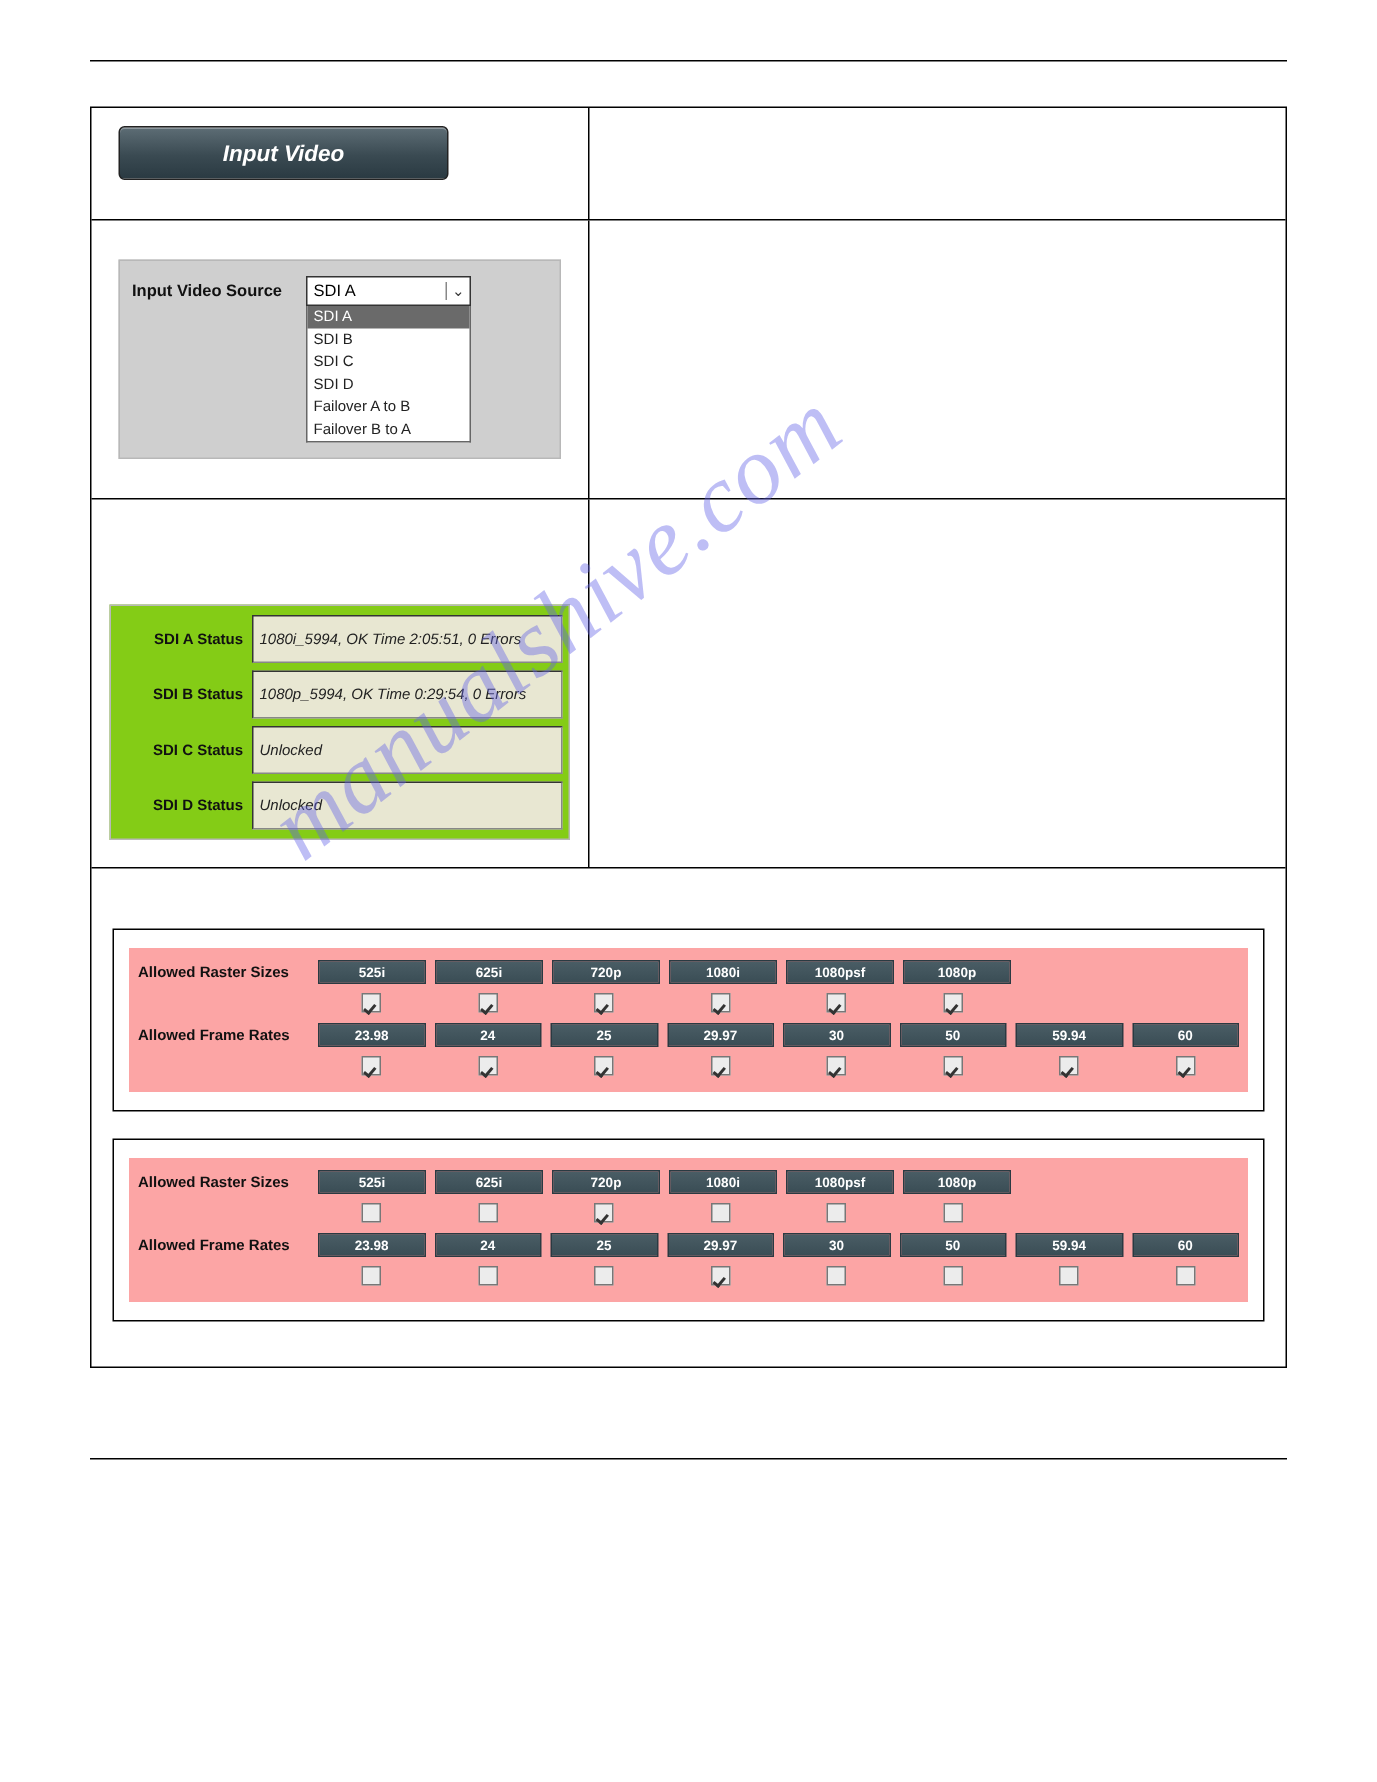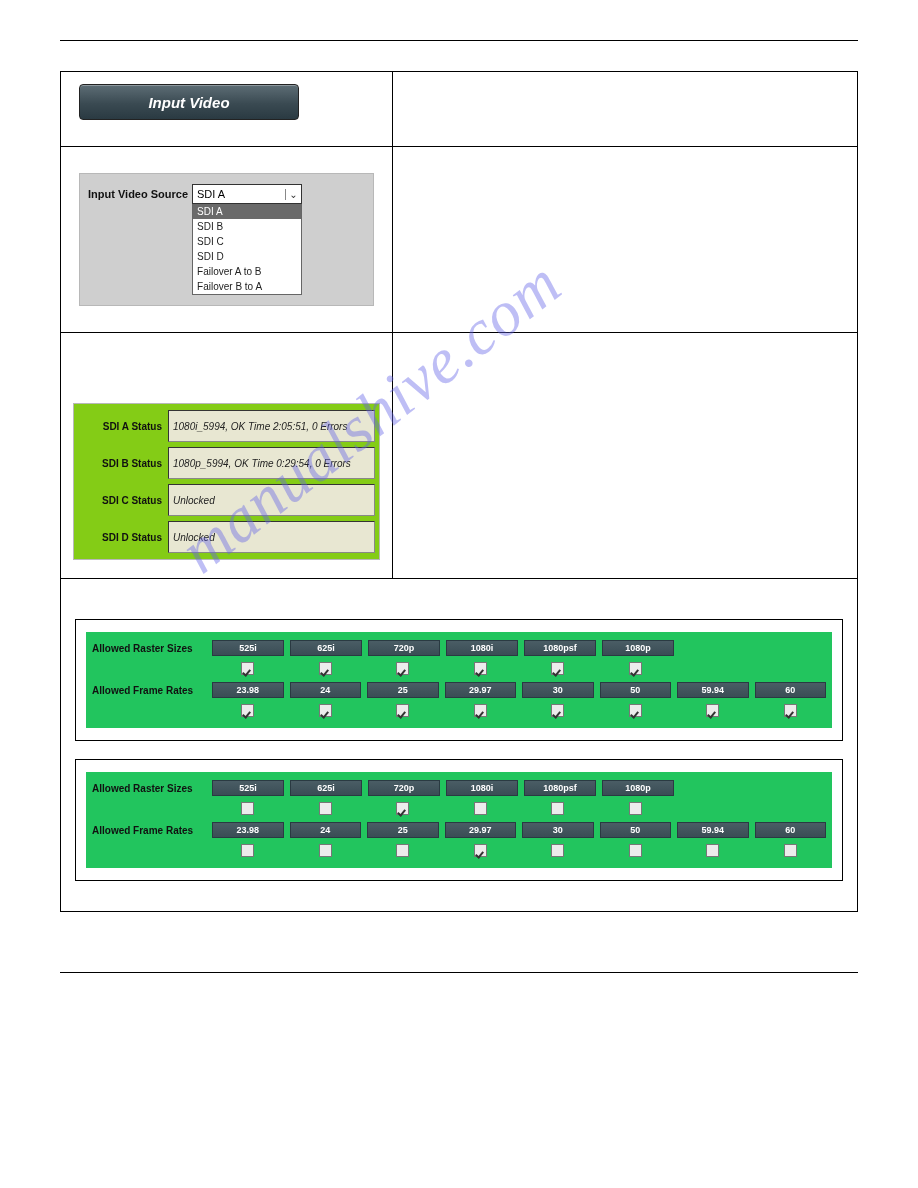--- a/index.html
+++ b/index.html
@@ -18,21 +18,21 @@
   border-radius: 4px; color: #fff; font-weight: bold; font-size: 15px; font-style: italic;
   display: flex; align-items: center; justify-content: center;
   border: 1px solid #222; box-shadow: inset 0 1px 0 rgba(255,255,255,0.3);
 }
 
 
 .row2 { display: flex; border-bottom: 1.5px solid #000; }
 .row2-left { width: 332px; border-right: 1.5px solid #000; padding: 26px 18px 26px 18px; }
 .row2-right { flex: 1; }
 .dropdown-panel { background: #cfcfcf; padding: 10px 8px 10px 8px; border: 1px solid #b8b8b8; }
-.dd-row { display: flex; align-items: flex-start; gap: 4px; }
+.dd-row { display: flex; align-items: flex-start; gap: 16px; }
 .dd-label { font-size: 11px; font-weight: bold; color: #111; padding-top: 4px; }
 .dd-widget { position: relative; }
 .dd-select { 
   width: 110px; height: 20px; background: #fff; border: 1.5px solid #333; font-size: 11px;
   padding-left: 4px; display: flex; align-items: center; justify-content: space-between;
 }
 .dd-arrow { width: 16px; text-align: center; font-size: 10px; color: #333; border-left: 1px solid #888; }
 .dd-list { width: 110px; background: #fff; border: 1px solid #666; border-top: none; }
 .dd-item { font-size: 10px; padding: 2px 4px; color: #222; }
 .dd-item.sel { background: #6a6a6a; color: #fff; }
@@ -45,21 +45,21 @@
 .status-row { display: flex; align-items: center; margin-bottom: 5px; }
 .status-label { width: 90px; text-align: right; font-size: 10px; font-weight: bold; color: #111; padding-right: 6px; }
 .status-field {
   flex: 1; height: 32px; background: #e8e7d2; border: 1px inset #888; font-size: 10px; color: #222;
   padding-left: 4px; display: flex; align-items: center; font-style: italic;
 }
 
 
 .row4 { padding: 40px 14px 30px 14px; }
 .matrix-box { border: 1px solid #000; padding: 12px 10px; margin-bottom: 18px; }
-.matrix-panel { background: #22c55e; padding: 8px 6px 10px 6px; }
+.matrix-panel { background: #fca5a5; padding: 8px 6px 10px 6px; }
 .mrow { display: flex; align-items: center; margin-bottom: 4px; }
 .mrow-label { width: 120px; font-size: 10px; font-weight: bold; color: #111; }
 .mcells { flex: 1; display: flex; gap: 6px; }
 .mcell-h {
   flex: 1; height: 16px; background: linear-gradient(180deg, #4a5d65 0%, #3a4d55 100%);
   color: #fff; font-size: 9px; display: flex; align-items: center; justify-content: center;
   border: 1px solid #2a3a42;
   font-weight: bold;
 }
 .mrow-chk { display: flex; align-items: center; margin-bottom: 6px; }

